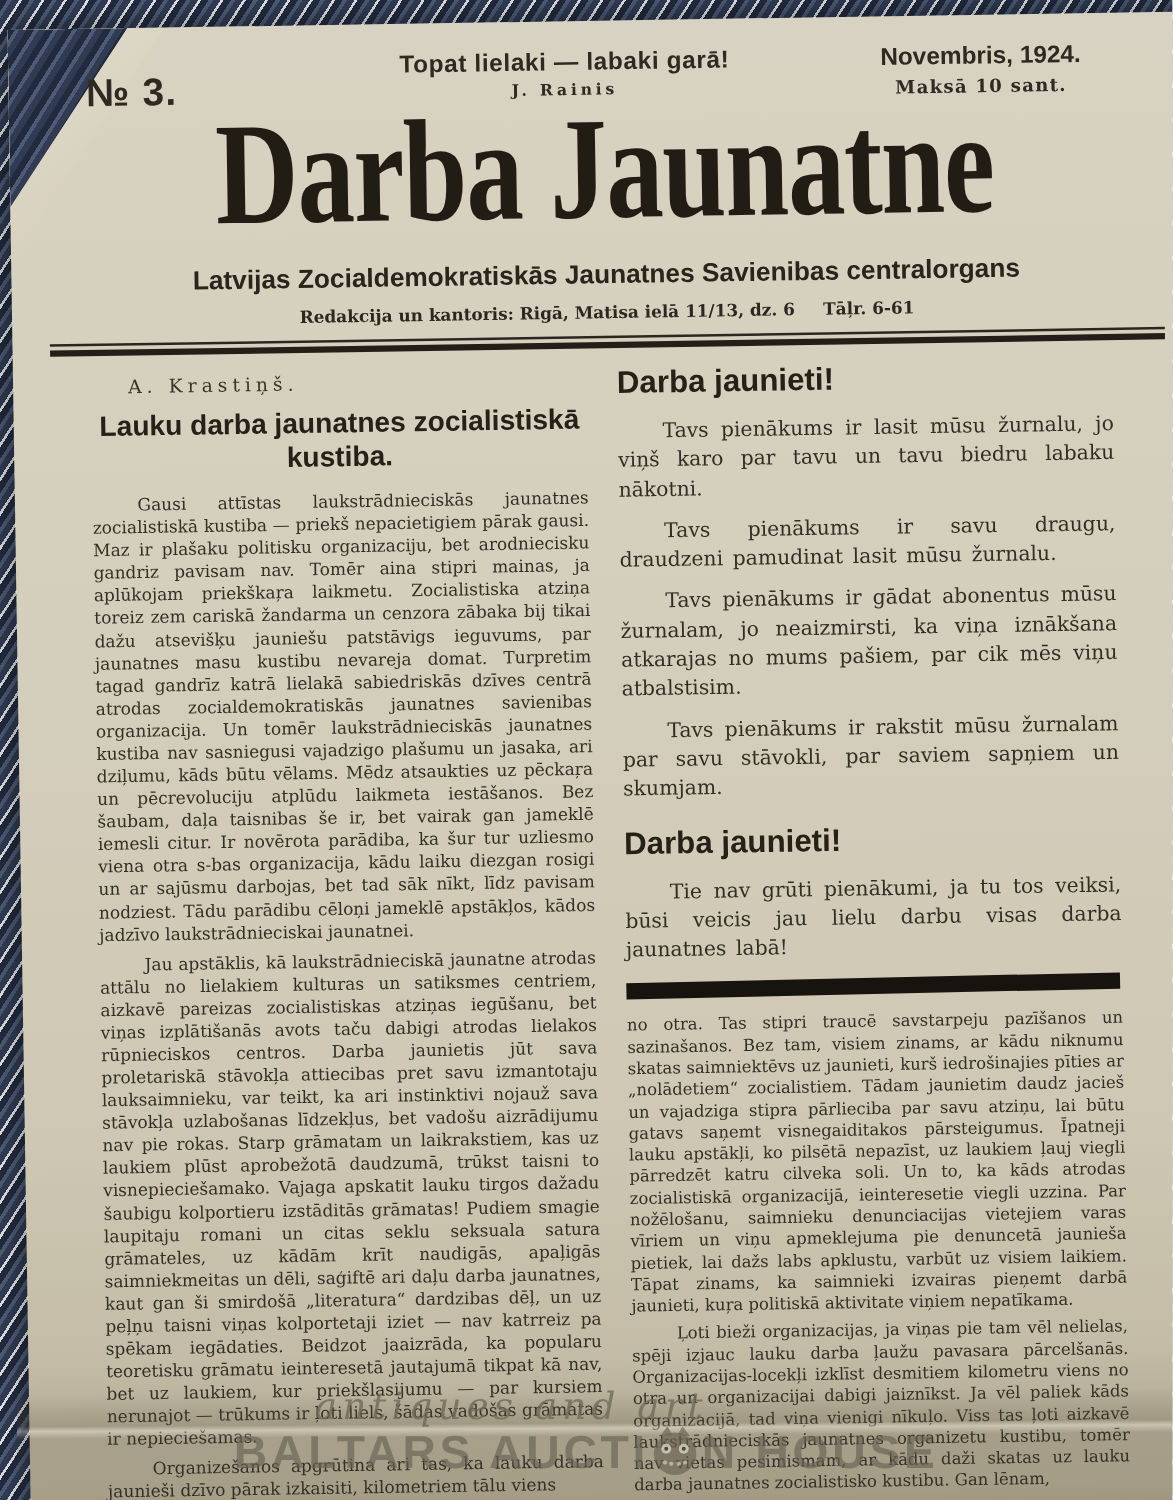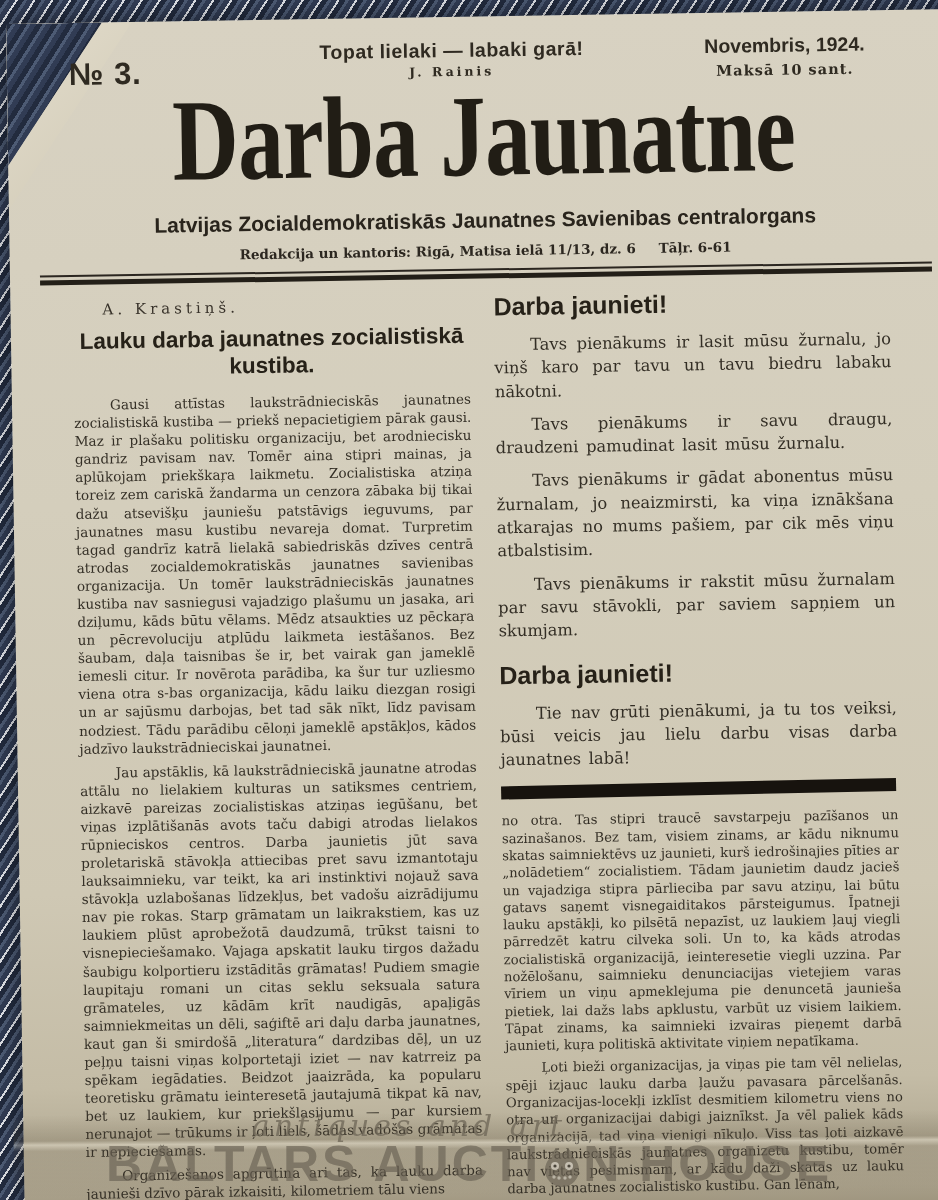--- a/index.html
+++ b/index.html
@@ -53,21 +53,21 @@
   .right-head{font-family:"Liberation Sans",sans-serif;font-weight:700;font-size:25px;margin:0 0 12px 0;color:#262118;}
   .right-head.second{margin-top:18px;}
   .duty{font-size:16.3px;line-height:1.43;text-align:justify;text-indent:36px;word-spacing:2.5px;margin:0 0 10px 0;color:#332e25;}
   .black-bar{height:13px;background:#17130e;margin:14px 2px 14px 0;transform:rotate(-.35deg);}
   .cont{font-size:13.2px;line-height:1.31;text-align:justify;text-indent:36px;margin:0 0 5px 0;color:#342f26;}
   .cont.no-indent{text-indent:0;}
   .page-number{text-align:right;font-size:16px;margin-top:0;padding-right:6px;color:#3a342b;}
   
   #watermark{position:absolute;top:1108px;left:0;width:100%;text-align:center;pointer-events:none;}
   #watermark .wm-script{font-style:italic;font-size:30px;letter-spacing:4px;color:rgba(112,104,88,.78);margin-right:120px;}
-  #watermark .wm-main{margin-top:-4px;font-family:"Liberation Sans",sans-serif;font-weight:700;font-size:50px;letter-spacing:3px;color:rgba(104,97,83,.66);line-height:1;}
+  #watermark .wm-main{margin-top:-4px;font-family:"Liberation Sans",sans-serif;font-weight:700;font-size:37px;letter-spacing:3px;color:rgba(104,97,83,.66);line-height:1;}
   #watermark .owl{display:inline-block;vertical-align:-9px;margin:0 1px;}
 </style>
 </head>
 <body>
 
 <div id="stage">
 
   <div id="paper">
     <div class="fold-fabric"></div>
     <div class="fold-edge"></div>

